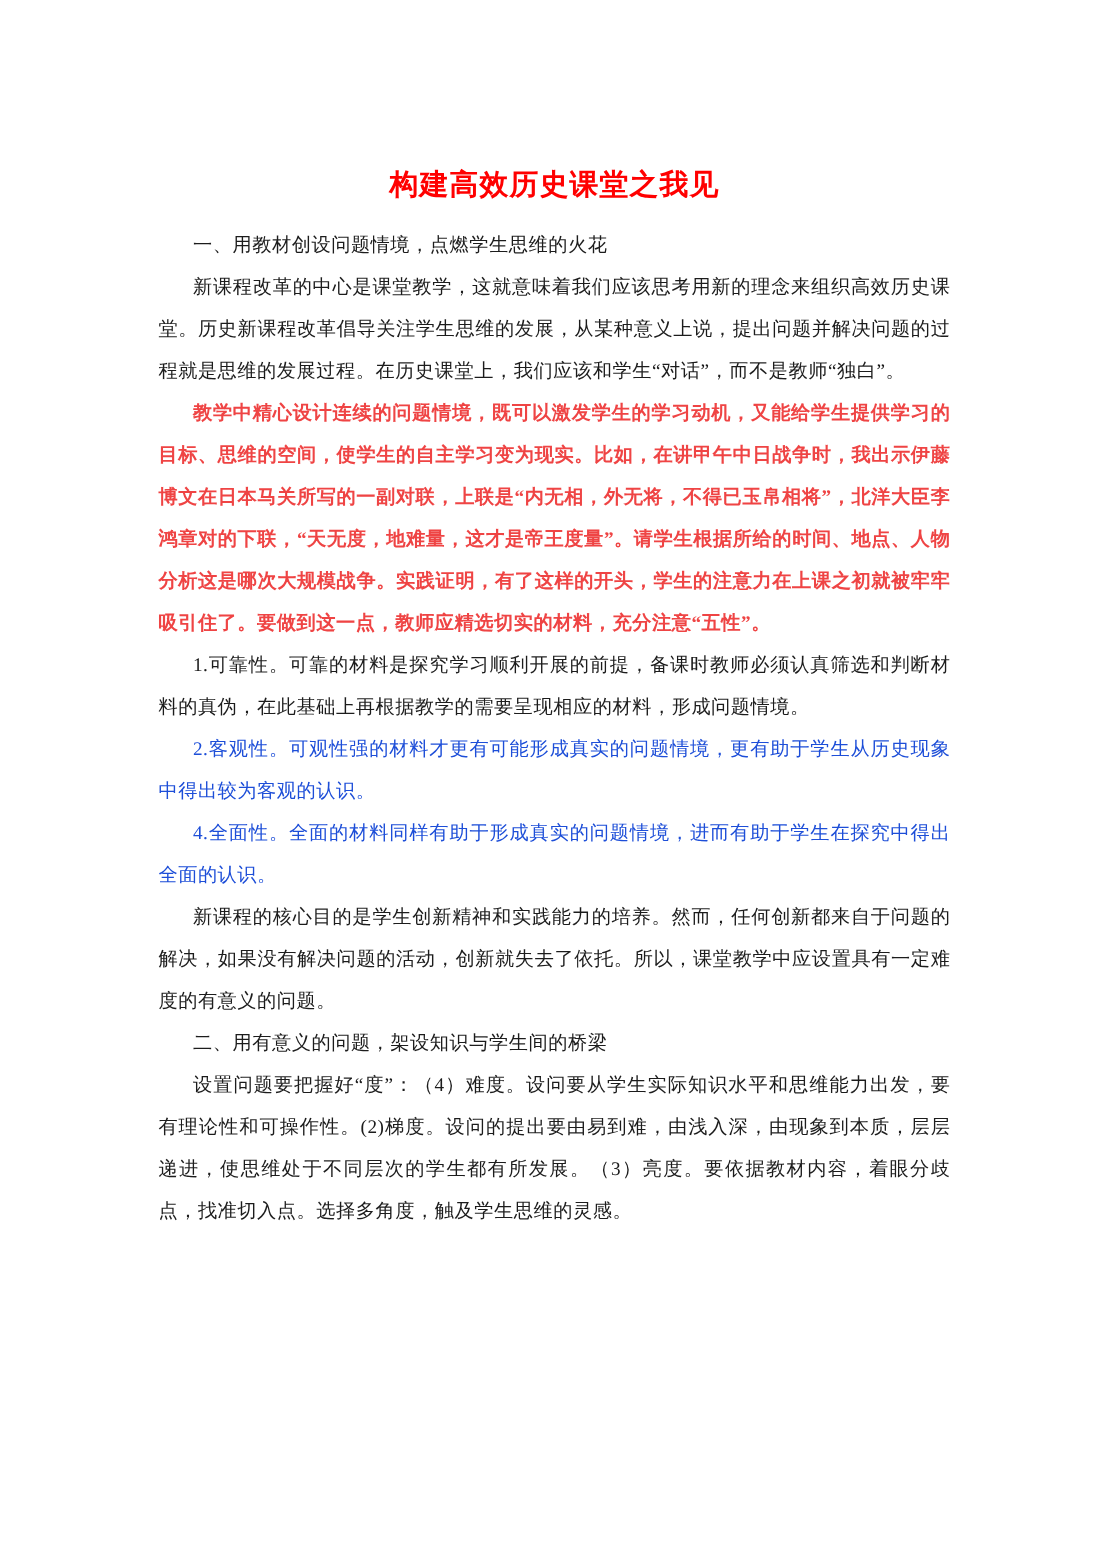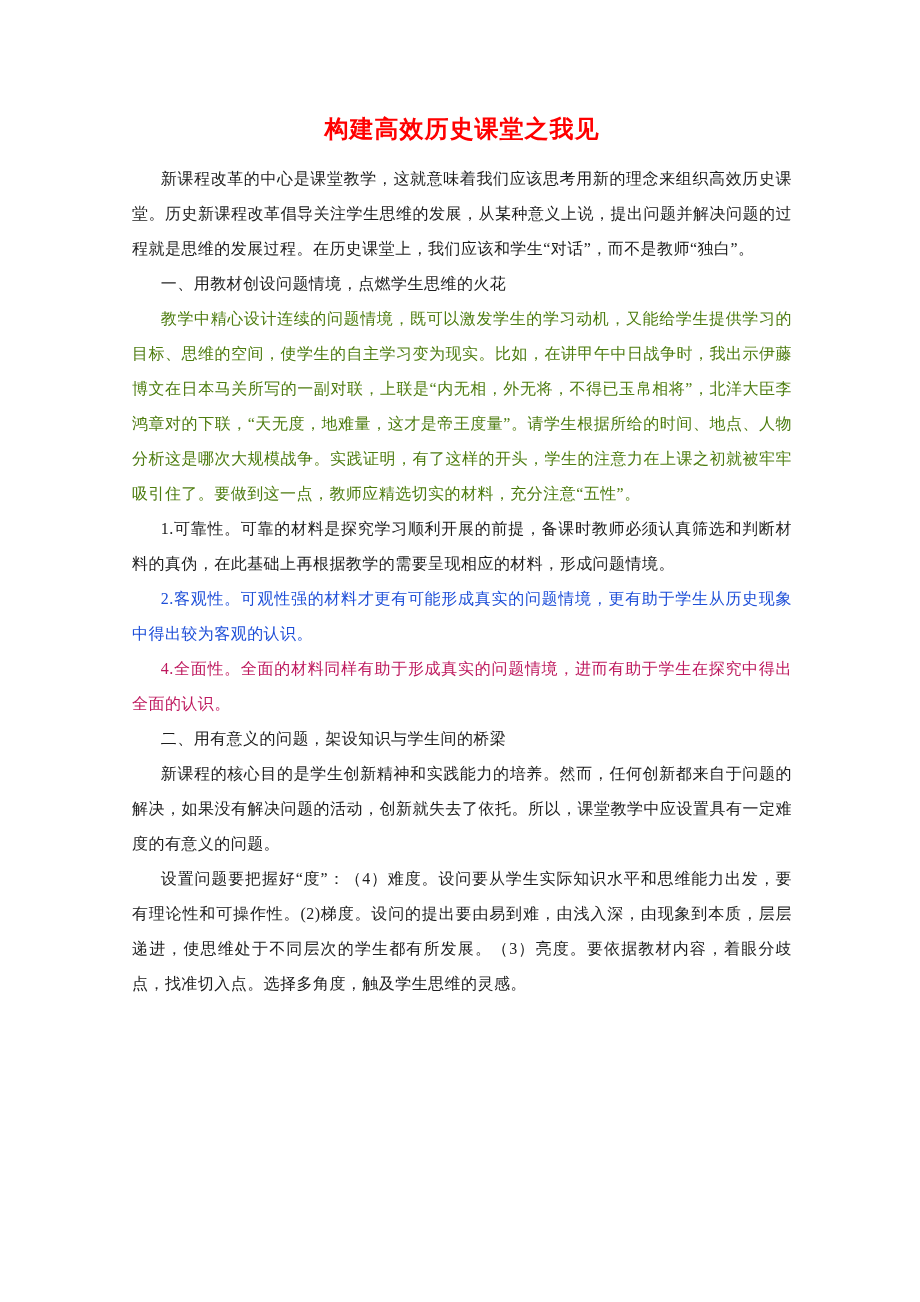--- a/index.html
+++ b/index.html
@@ -7,20 +7,21 @@
     padding: 0;
     background: #ffffff;
   }
   .page {
     position: relative;
     width: 920px;
     height: 1012px;
     background: #ffffff;
     overflow: hidden;
     font-family: "Liberation Serif", serif;
+    margin-top: 26px;
   }
   .content {
     position: absolute;
     left: 132px;
     top: 110px;
     width: 660px;
   }
   .doc-title {
     margin: 0 0 13px 0;
     font-family: "Liberation Sans", sans-serif;
@@ -41,24 +42,24 @@
     word-break: break-all;
   }
 </style>
 </head>
 <body>
 
 <div class="page">
   <div class="content">
     <h1 class="doc-title" style="color: rgb(255, 0, 0);">构建高效历史课堂之我见</h1>
     <div class="doc-body">
+        <p style="color: rgb(28, 28, 28);">一、用教材创设问题情境，点燃学生思维的火花</p>
         <p style="color: rgb(28, 28, 28);">新课程改革的中心是课堂教学，这就意味着我们应该思考用新的理念来组织高效历史课堂。历史新课程改革倡导关注学生思维的发展，从某种意义上说，提出问题并解决问题的过程就是思维的发展过程。在历史课堂上，我们应该和学生“对话”，而不是教师“独白”。</p>
-        <p style="color: rgb(28, 28, 28);">一、用教材创设问题情境，点燃学生思维的火花</p>
-        <p style="color: #4d7c0f;">教学中精心设计连续的问题情境，既可以激发学生的学习动机，又能给学生提供学习的目标、思维的空间，使学生的自主学习变为现实。比如，在讲甲午中日战争时，我出示伊藤博文在日本马关所写的一副对联，上联是“内无相，外无将，不得已玉帛相将”，北洋大臣李鸿章对的下联，“天无度，地难量，这才是帝王度量”。请学生根据所给的时间、地点、人物分析这是哪次大规模战争。实践证明，有了这样的开头，学生的注意力在上课之初就被牢牢吸引住了。要做到这一点，教师应精选切实的材料，充分注意“五性”。</p>
+        <p style="color: #ef4444; font-weight: bold;">教学中精心设计连续的问题情境，既可以激发学生的学习动机，又能给学生提供学习的目标、思维的空间，使学生的自主学习变为现实。比如，在讲甲午中日战争时，我出示伊藤博文在日本马关所写的一副对联，上联是“内无相，外无将，不得已玉帛相将”，北洋大臣李鸿章对的下联，“天无度，地难量，这才是帝王度量”。请学生根据所给的时间、地点、人物分析这是哪次大规模战争。实践证明，有了这样的开头，学生的注意力在上课之初就被牢牢吸引住了。要做到这一点，教师应精选切实的材料，充分注意“五性”。</p>
         <p style="color: rgb(28, 28, 28);">1.可靠性。可靠的材料是探究学习顺利开展的前提，备课时教师必须认真筛选和判断材料的真伪，在此基础上再根据教学的需要呈现相应的材料，形成问题情境。</p>
         <p style="color: #1d4ed8;">2.客观性。可观性强的材料才更有可能形成真实的问题情境，更有助于学生从历史现象中得出较为客观的认识。</p>
-        <p style="color: #be185d;">4.全面性。全面的材料同样有助于形成真实的问题情境，进而有助于学生在探究中得出全面的认识。</p>
+        <p style="color: #1d4ed8;">4.全面性。全面的材料同样有助于形成真实的问题情境，进而有助于学生在探究中得出全面的认识。</p>
+        <p style="color: rgb(28, 28, 28);">新课程的核心目的是学生创新精神和实践能力的培养。然而，任何创新都来自于问题的解决，如果没有解决问题的活动，创新就失去了依托。所以，课堂教学中应设置具有一定难度的有意义的问题。</p>
         <p style="color: rgb(28, 28, 28);">二、用有意义的问题，架设知识与学生间的桥梁</p>
-        <p style="color: rgb(28, 28, 28);">新课程的核心目的是学生创新精神和实践能力的培养。然而，任何创新都来自于问题的解决，如果没有解决问题的活动，创新就失去了依托。所以，课堂教学中应设置具有一定难度的有意义的问题。</p>
         <p style="color: rgb(28, 28, 28);">设置问题要把握好“度”：（4）难度。设问要从学生实际知识水平和思维能力出发，要有理论性和可操作性。(2)梯度。设问的提出要由易到难，由浅入深，由现象到本质，层层递进，使思维处于不同层次的学生都有所发展。（3）亮度。要依据教材内容，着眼分歧点，找准切入点。选择多角度，触及学生思维的灵感。</p>
       </div>
   </div>
 </div>
 
 </body></html>

